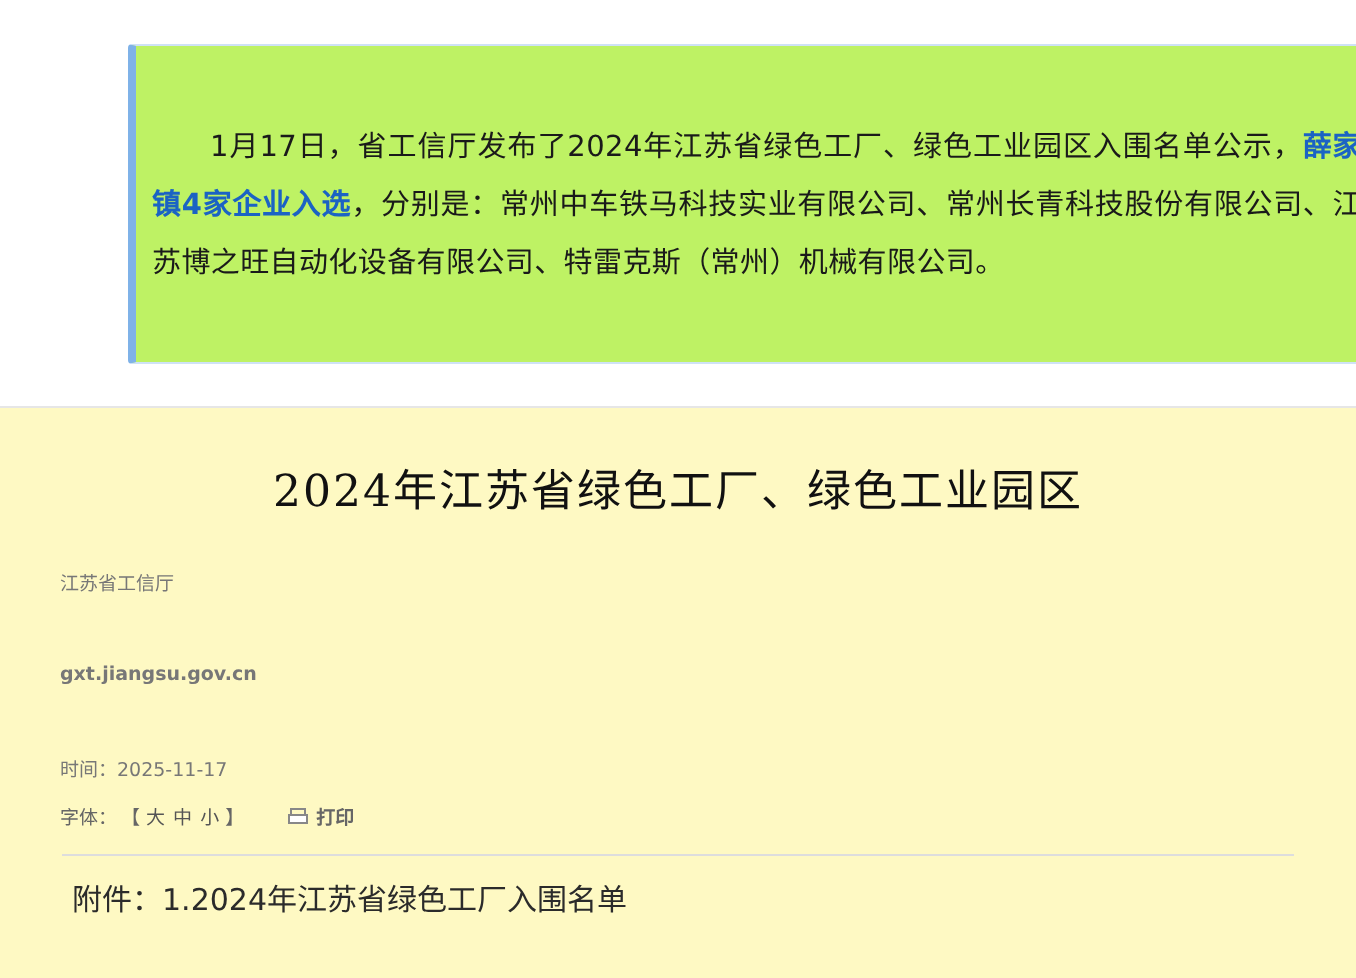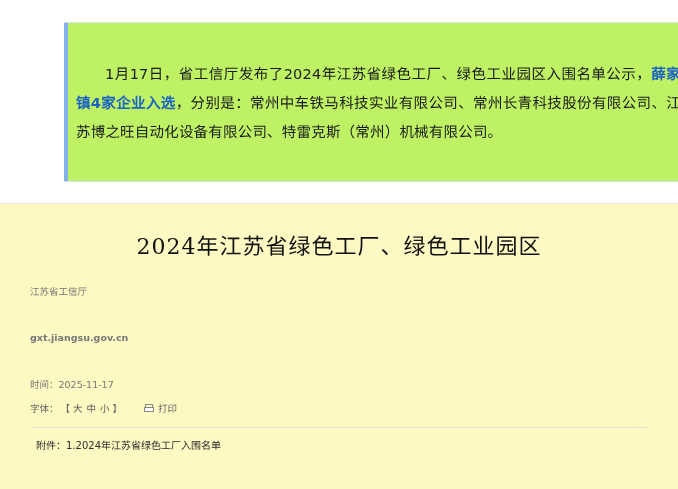--- a/index.html
+++ b/index.html
@@ -125,20 +125,21 @@
     color: #555555;
     cursor: pointer;
     padding: 0 1px;
   }
   .print {
     display: flex;
     align-items: center;
     gap: 4px;
     color: #666666;
     cursor: pointer;
+    font-weight: bold;
   }
   .print .print-icon {
     display: inline-block;
     width: 10px;
     height: 9px;
     position: relative;
   }
   .print .print-icon::before {
     content: "";
     position: absolute;
@@ -172,21 +173,21 @@
     line-height: 2.05;
     color: #2b2b2b;
     text-align: justify;
     text-indent: 2em;
     padding: 0 6px;
   }
 
   .attachments {
     margin-top: 8px;
     font-family: "DejaVu Sans", "Liberation Sans", sans-serif;
-    font-size: 10px;
+    font-size: 15px;
     line-height: 1.95;
     color: #2b2b2b;
     padding: 0 6px;
   }
   .attachments .att-line-1 { }
 </style>
 </head>
 <body>
 
 <div class="page">

